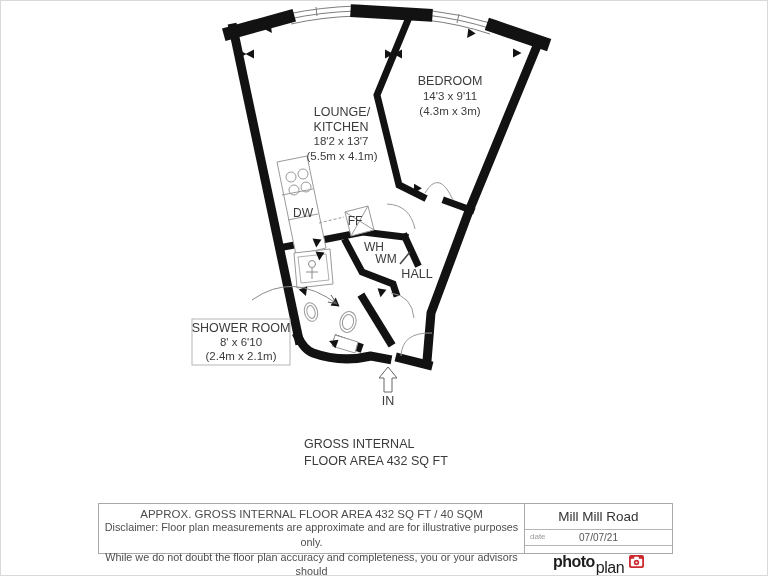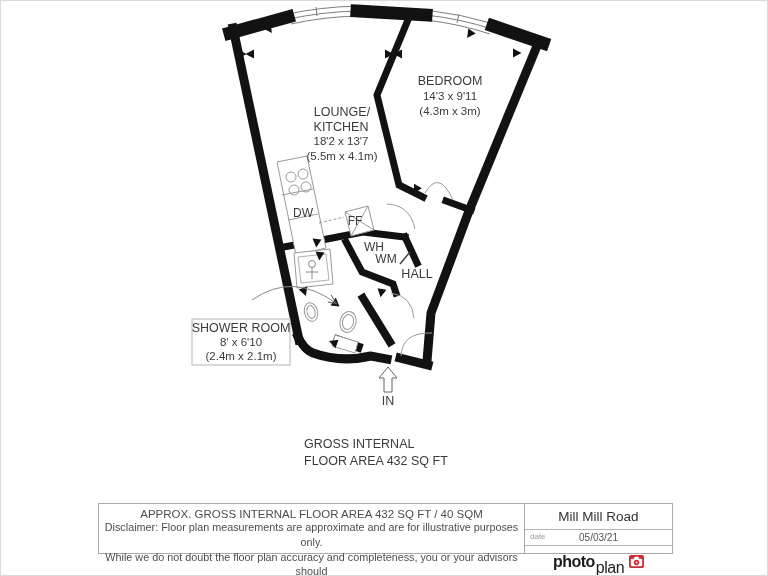--- a/index.html
+++ b/index.html
@@ -163,21 +163,21 @@
     <div class="cell-left">
       <div class="area-title">APPROX. GROSS INTERNAL FLOOR AREA 432 SQ FT / 40 SQM</div>
       <div class="disc">Disclaimer: Floor plan measurements are approximate and are for illustrative purposes only.</div>
       <div class="disc">While we do not doubt the floor plan accuracy and completeness, you or your advisors should</div>
 
     </div>
     <div class="cell-right">
       <div class="addr">Mill Mill Road</div>
       <div class="daterow">
         <span class="dlabel">date</span>
-        <span class="dval">05/03/21</span>
+        <span class="dval">07/07/21</span>
       </div>
       <div class="logorow">
         <span class="logo-photo">photo</span>
           <span class="logo-plan">plan</span>
         <svg class="logo-cam" width="15" height="13" viewBox="0 0 15 13">
           <rect x="0" y="0" width="15" height="13" rx="2" fill="#cd2a30"></rect>
           <rect x="5.2" y="1.8" width="4.6" height="2.6" rx="0.8" fill="#fff"></rect>
           <rect x="1.8" y="3.8" width="11.4" height="7.4" rx="1" fill="#fff"></rect>
           <circle cx="7.5" cy="7.5" r="2.7" fill="#cd2a30"></circle>
           <circle cx="7.5" cy="7.5" r="1.1" fill="#fff" opacity="0.85"></circle>

